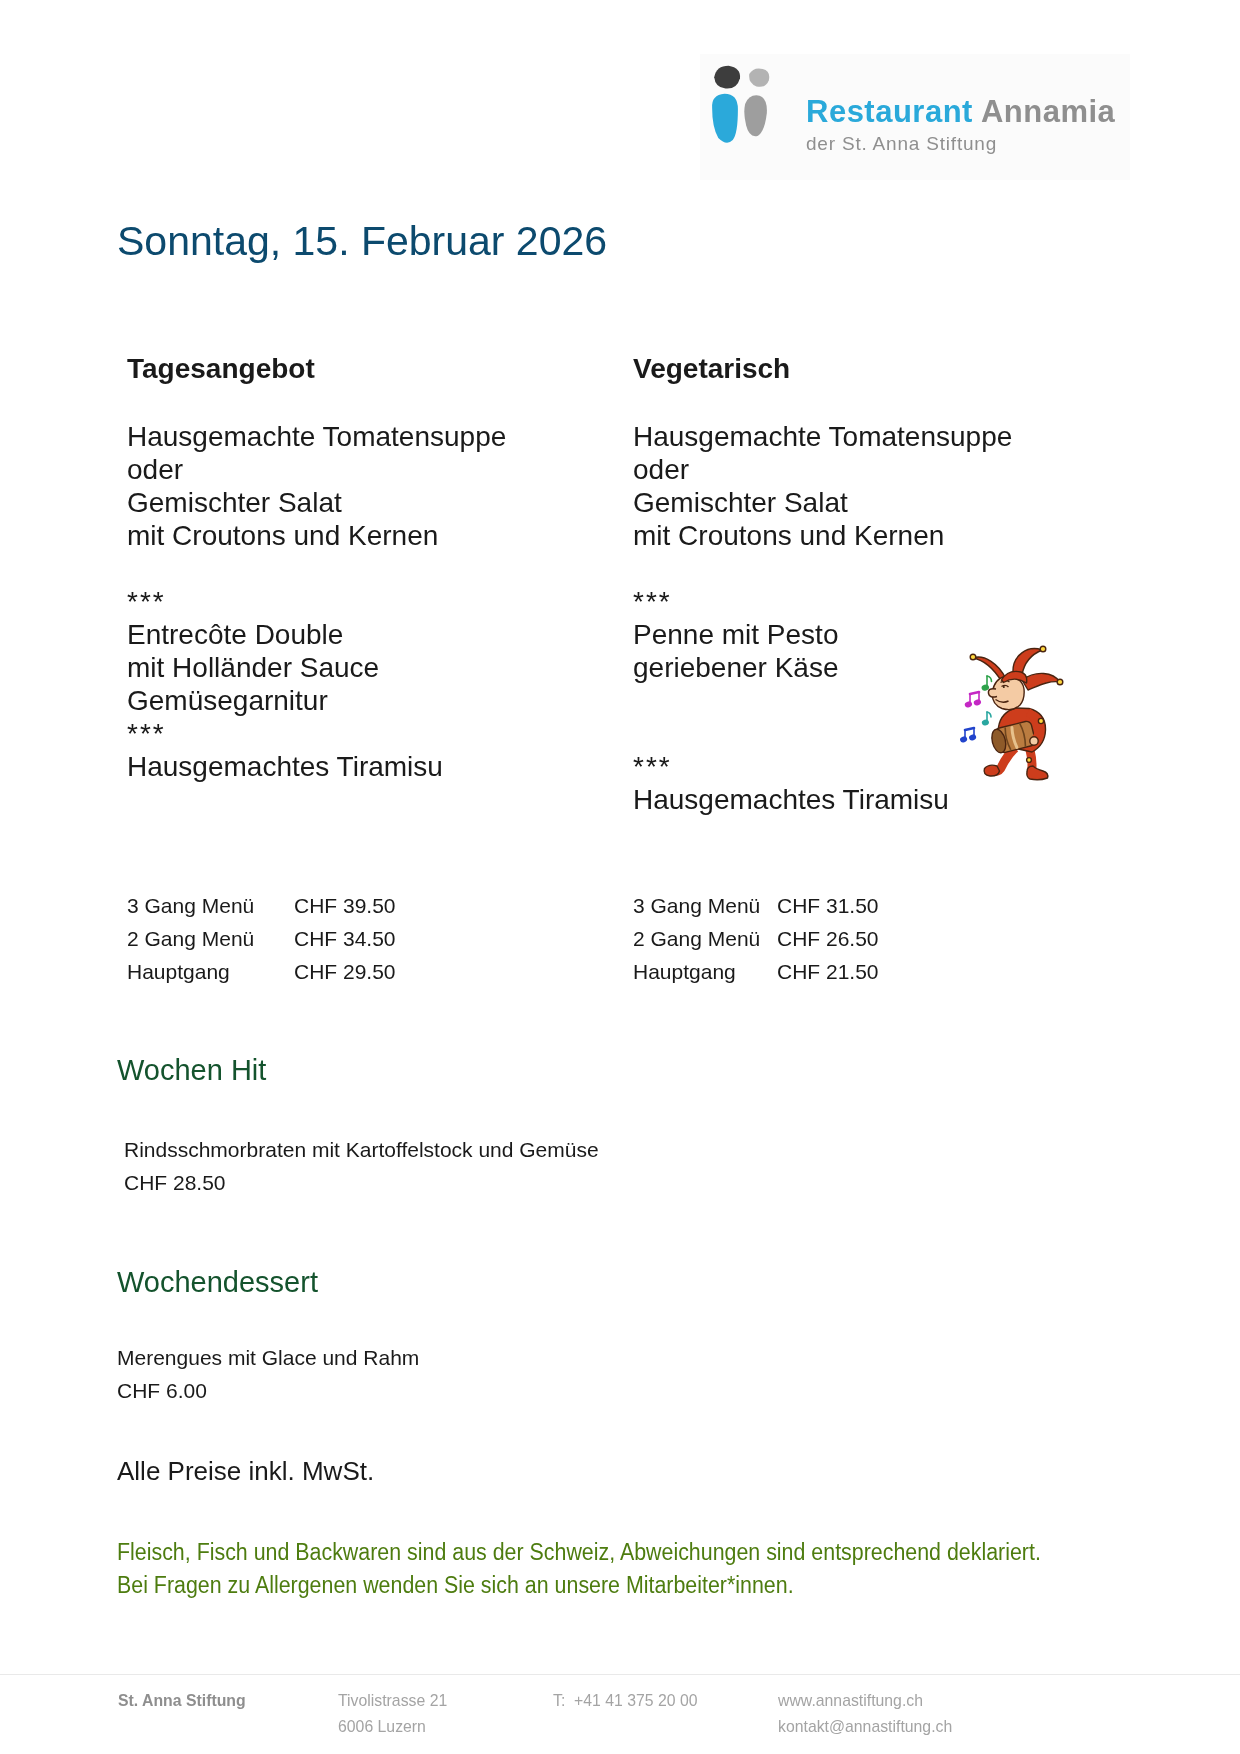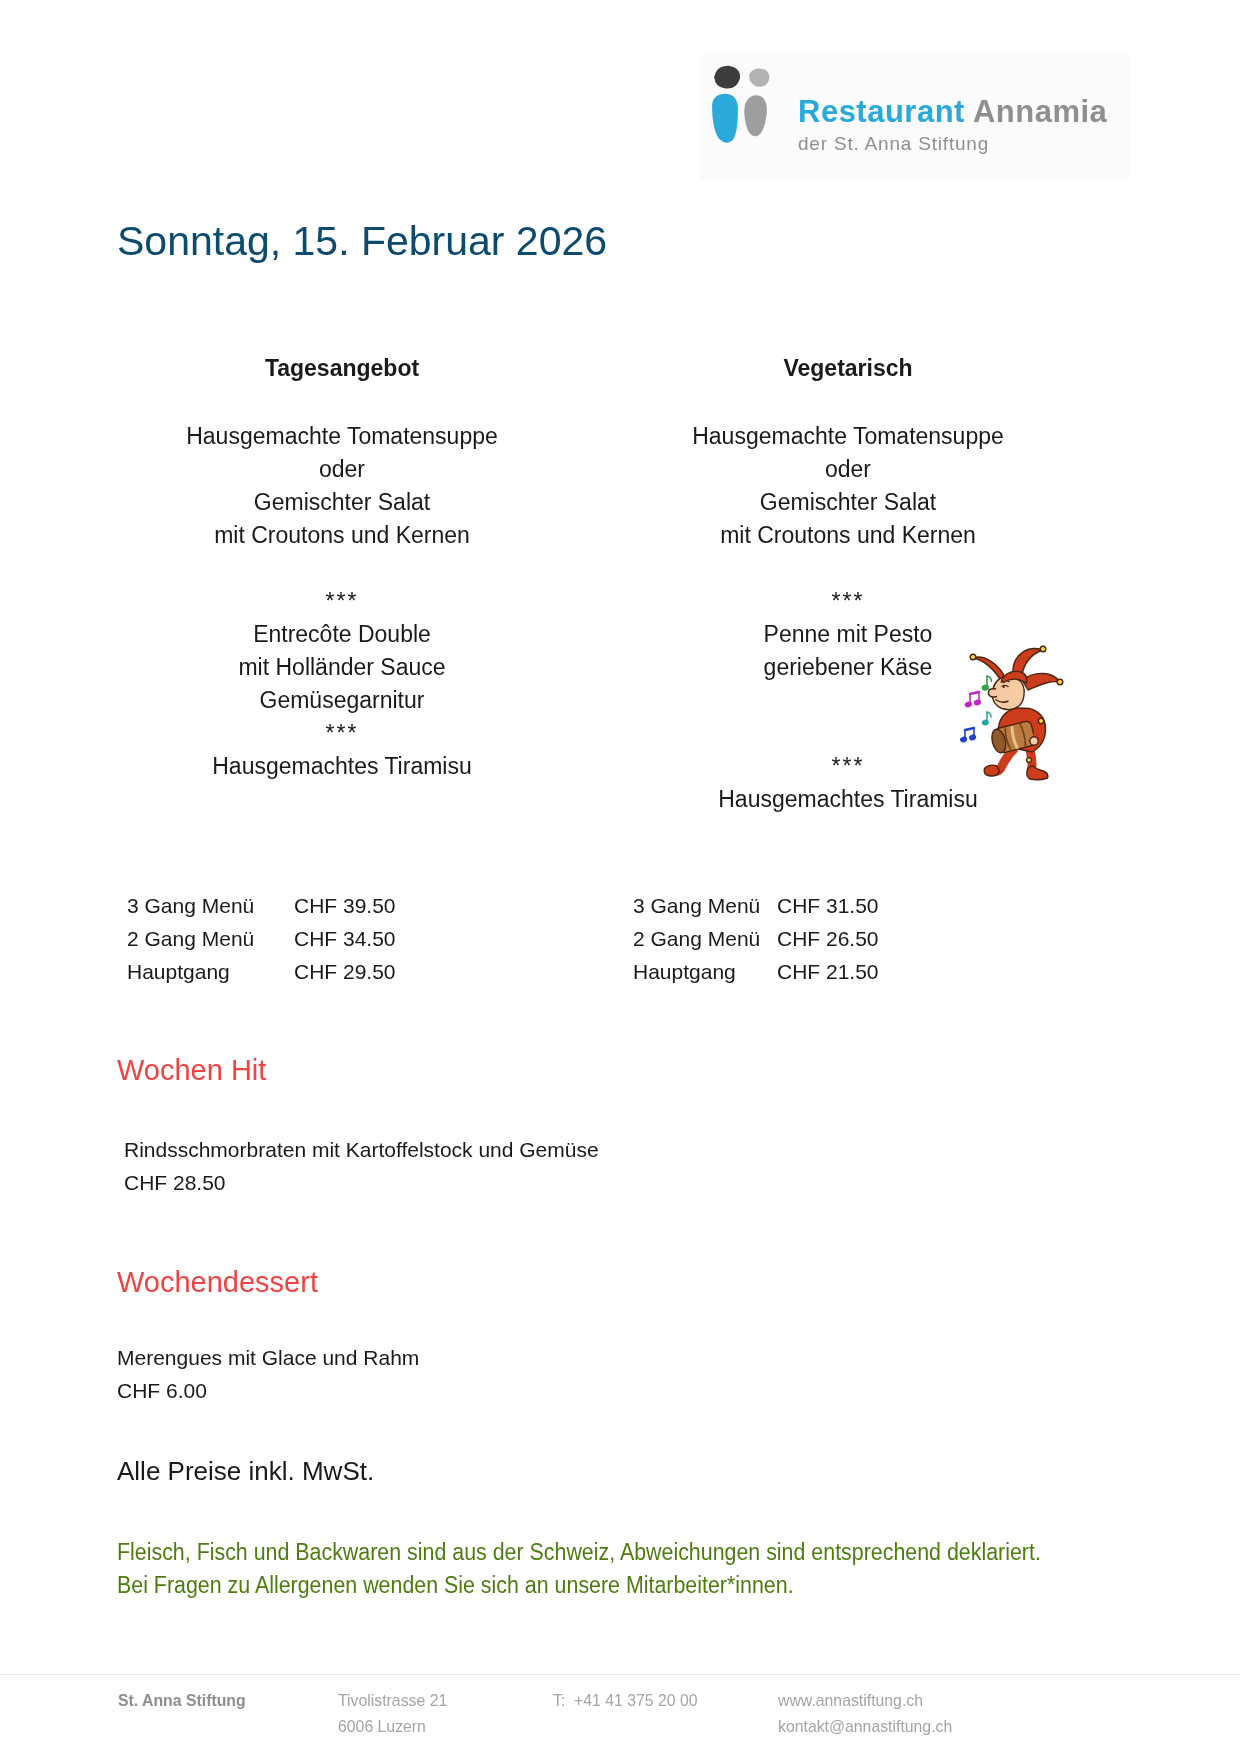--- a/index.html
+++ b/index.html
@@ -5,34 +5,34 @@
   html,body{margin:0;padding:0;}
   body{
     width:1240px;height:1754px;position:relative;background:#ffffff;
     font-family:"Liberation Sans", sans-serif;color:#1a1a1a;overflow:hidden;
   }
   .abs{position:absolute;}
 
   
   .logo-box{left:700px;top:54px;width:430px;height:126px;background:#fbfbfb;display:flex;align-items:flex-start;}
   .logo-mark{margin:8px 0 0 8px;flex:0 0 auto;}
-  .logo-text{margin-left:24px;padding-top:42px;white-space:nowrap;}
+  .logo-text{margin-left:32px;padding-top:42px;white-space:nowrap;}
   .brand{font-size:31px;font-weight:bold;letter-spacing:.5px;line-height:1;}
   .brand-primary{color:#2aa9da;}
   .brand-secondary{color:#8f8f8f;}
   .tagline{font-size:19px;color:#8f8f8f;margin-top:6px;letter-spacing:.8px;}
 
   
   .page-title{left:117px;top:218px;font-size:41px;color:#0c4a6e;}
-  .section-title{font-size:29px;color:#ef4444;}
+  .section-title{font-size:29px;color:#14532d;}
   #weekly-hit-title{left:117px;top:1054px;}
   #weekly-dessert-title{left:117px;top:1266px;}
 
   
-  .menu-col{top:352px;width:430px;font-size:23px;line-height:33px;text-align:center;}
+  .menu-col{top:352px;width:430px;font-size:28px;line-height:33px;}
   .menu-col.left{left:127px;}
   .menu-col.right{left:633px;}
   .col-title{font-weight:bold;margin-bottom:35px;}
   .stars-1{margin-top:33px;letter-spacing:2px;}
   .stars-2{letter-spacing:2px;}
   .menu-col.right .stars-2{margin-top:66px;}
 
   .prices{top:889px;font-size:21px;line-height:33px;}
   .prices.left{left:127px;}
   .prices.right{left:633px;}

